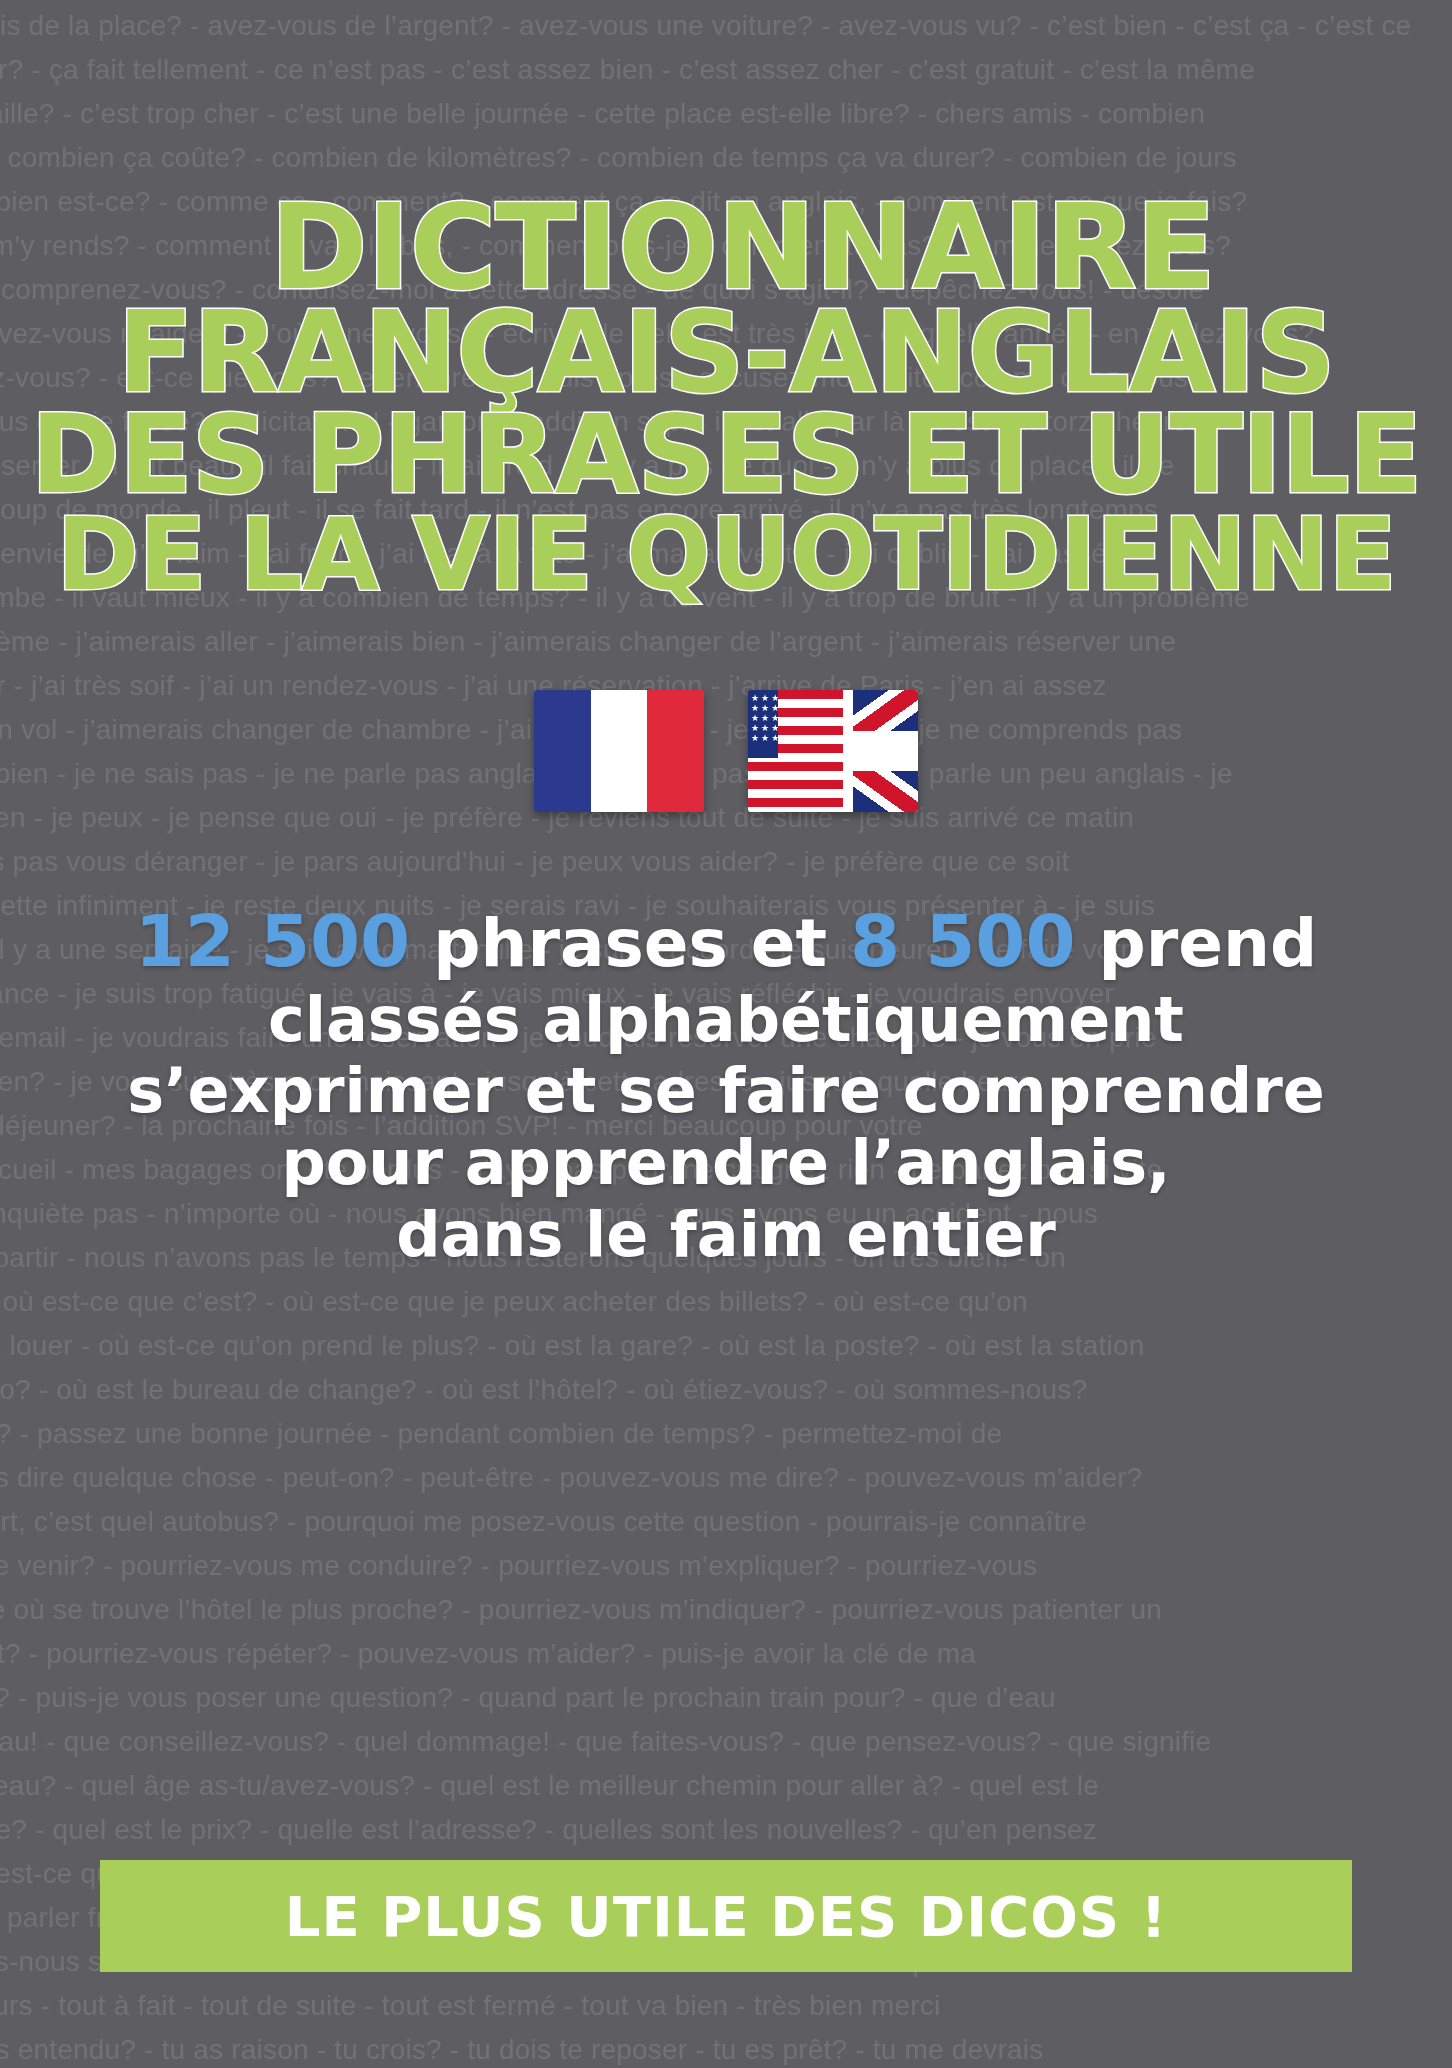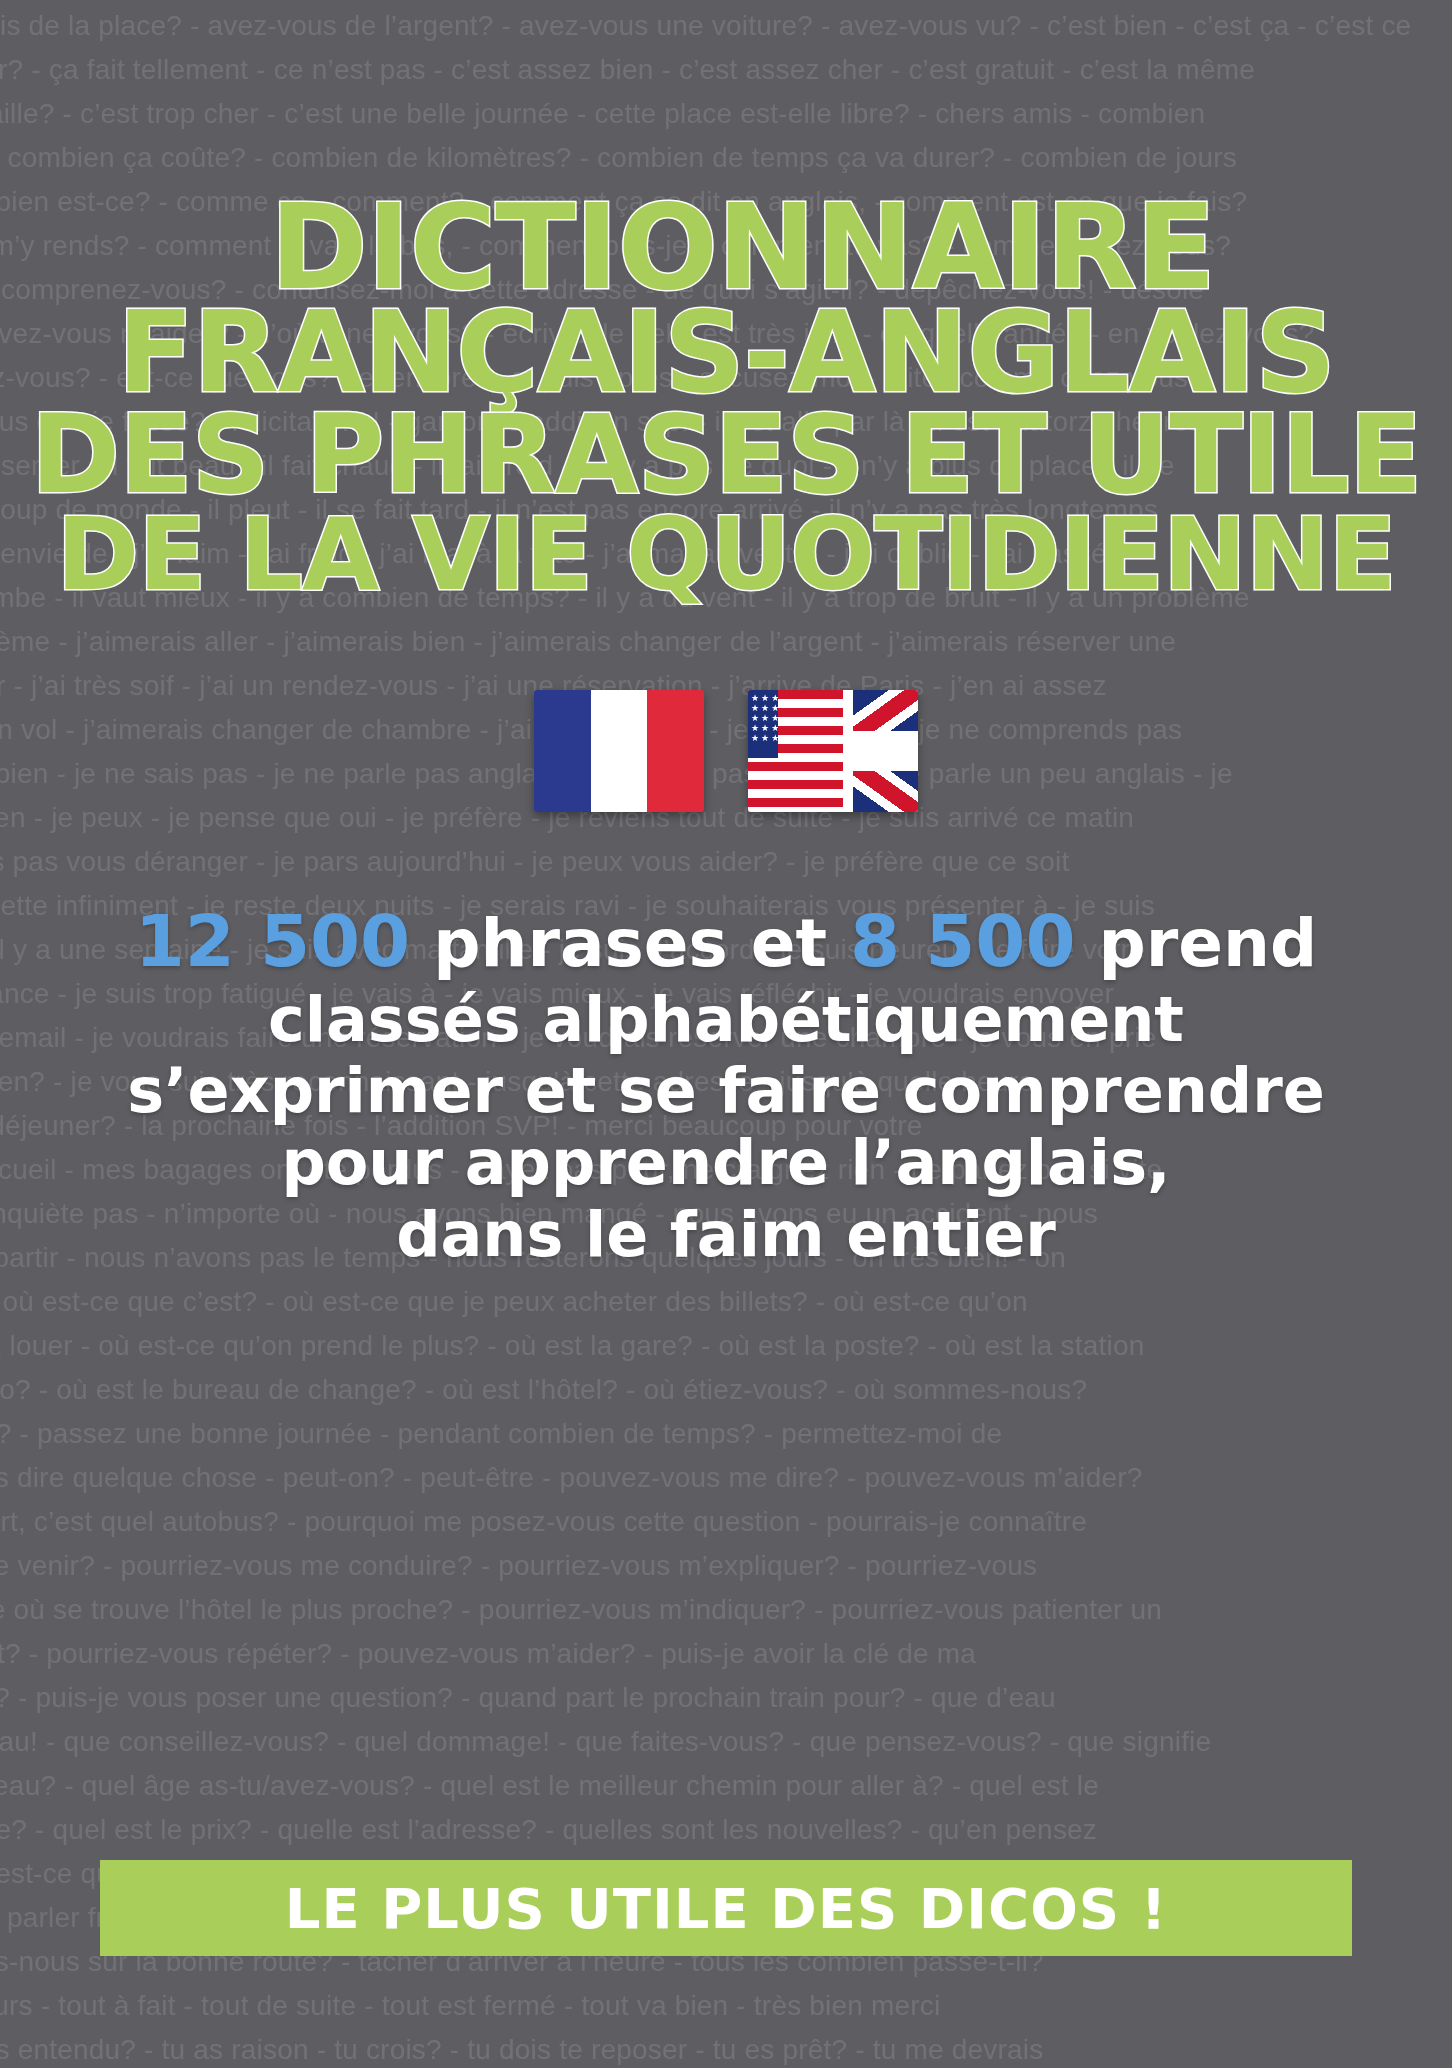--- a/index.html
+++ b/index.html
@@ -185,21 +185,21 @@
   }
   .pitch .pline { display: block; }
   .pline-1 { font-size: 66px; }
 
   
   .banner {
     position: absolute;
     left: 100px;
     right: 100px;
     top: 1860px;
-    height: 96px;
+    height: 112px;
     background: #a9cf5a;
     display: flex;
     align-items: center;
     justify-content: center;
     z-index: 6;
   }
   .banner-text {
     color: #ffffff;
     font-family: "DejaVu Sans", sans-serif;
     font-weight: bold;

